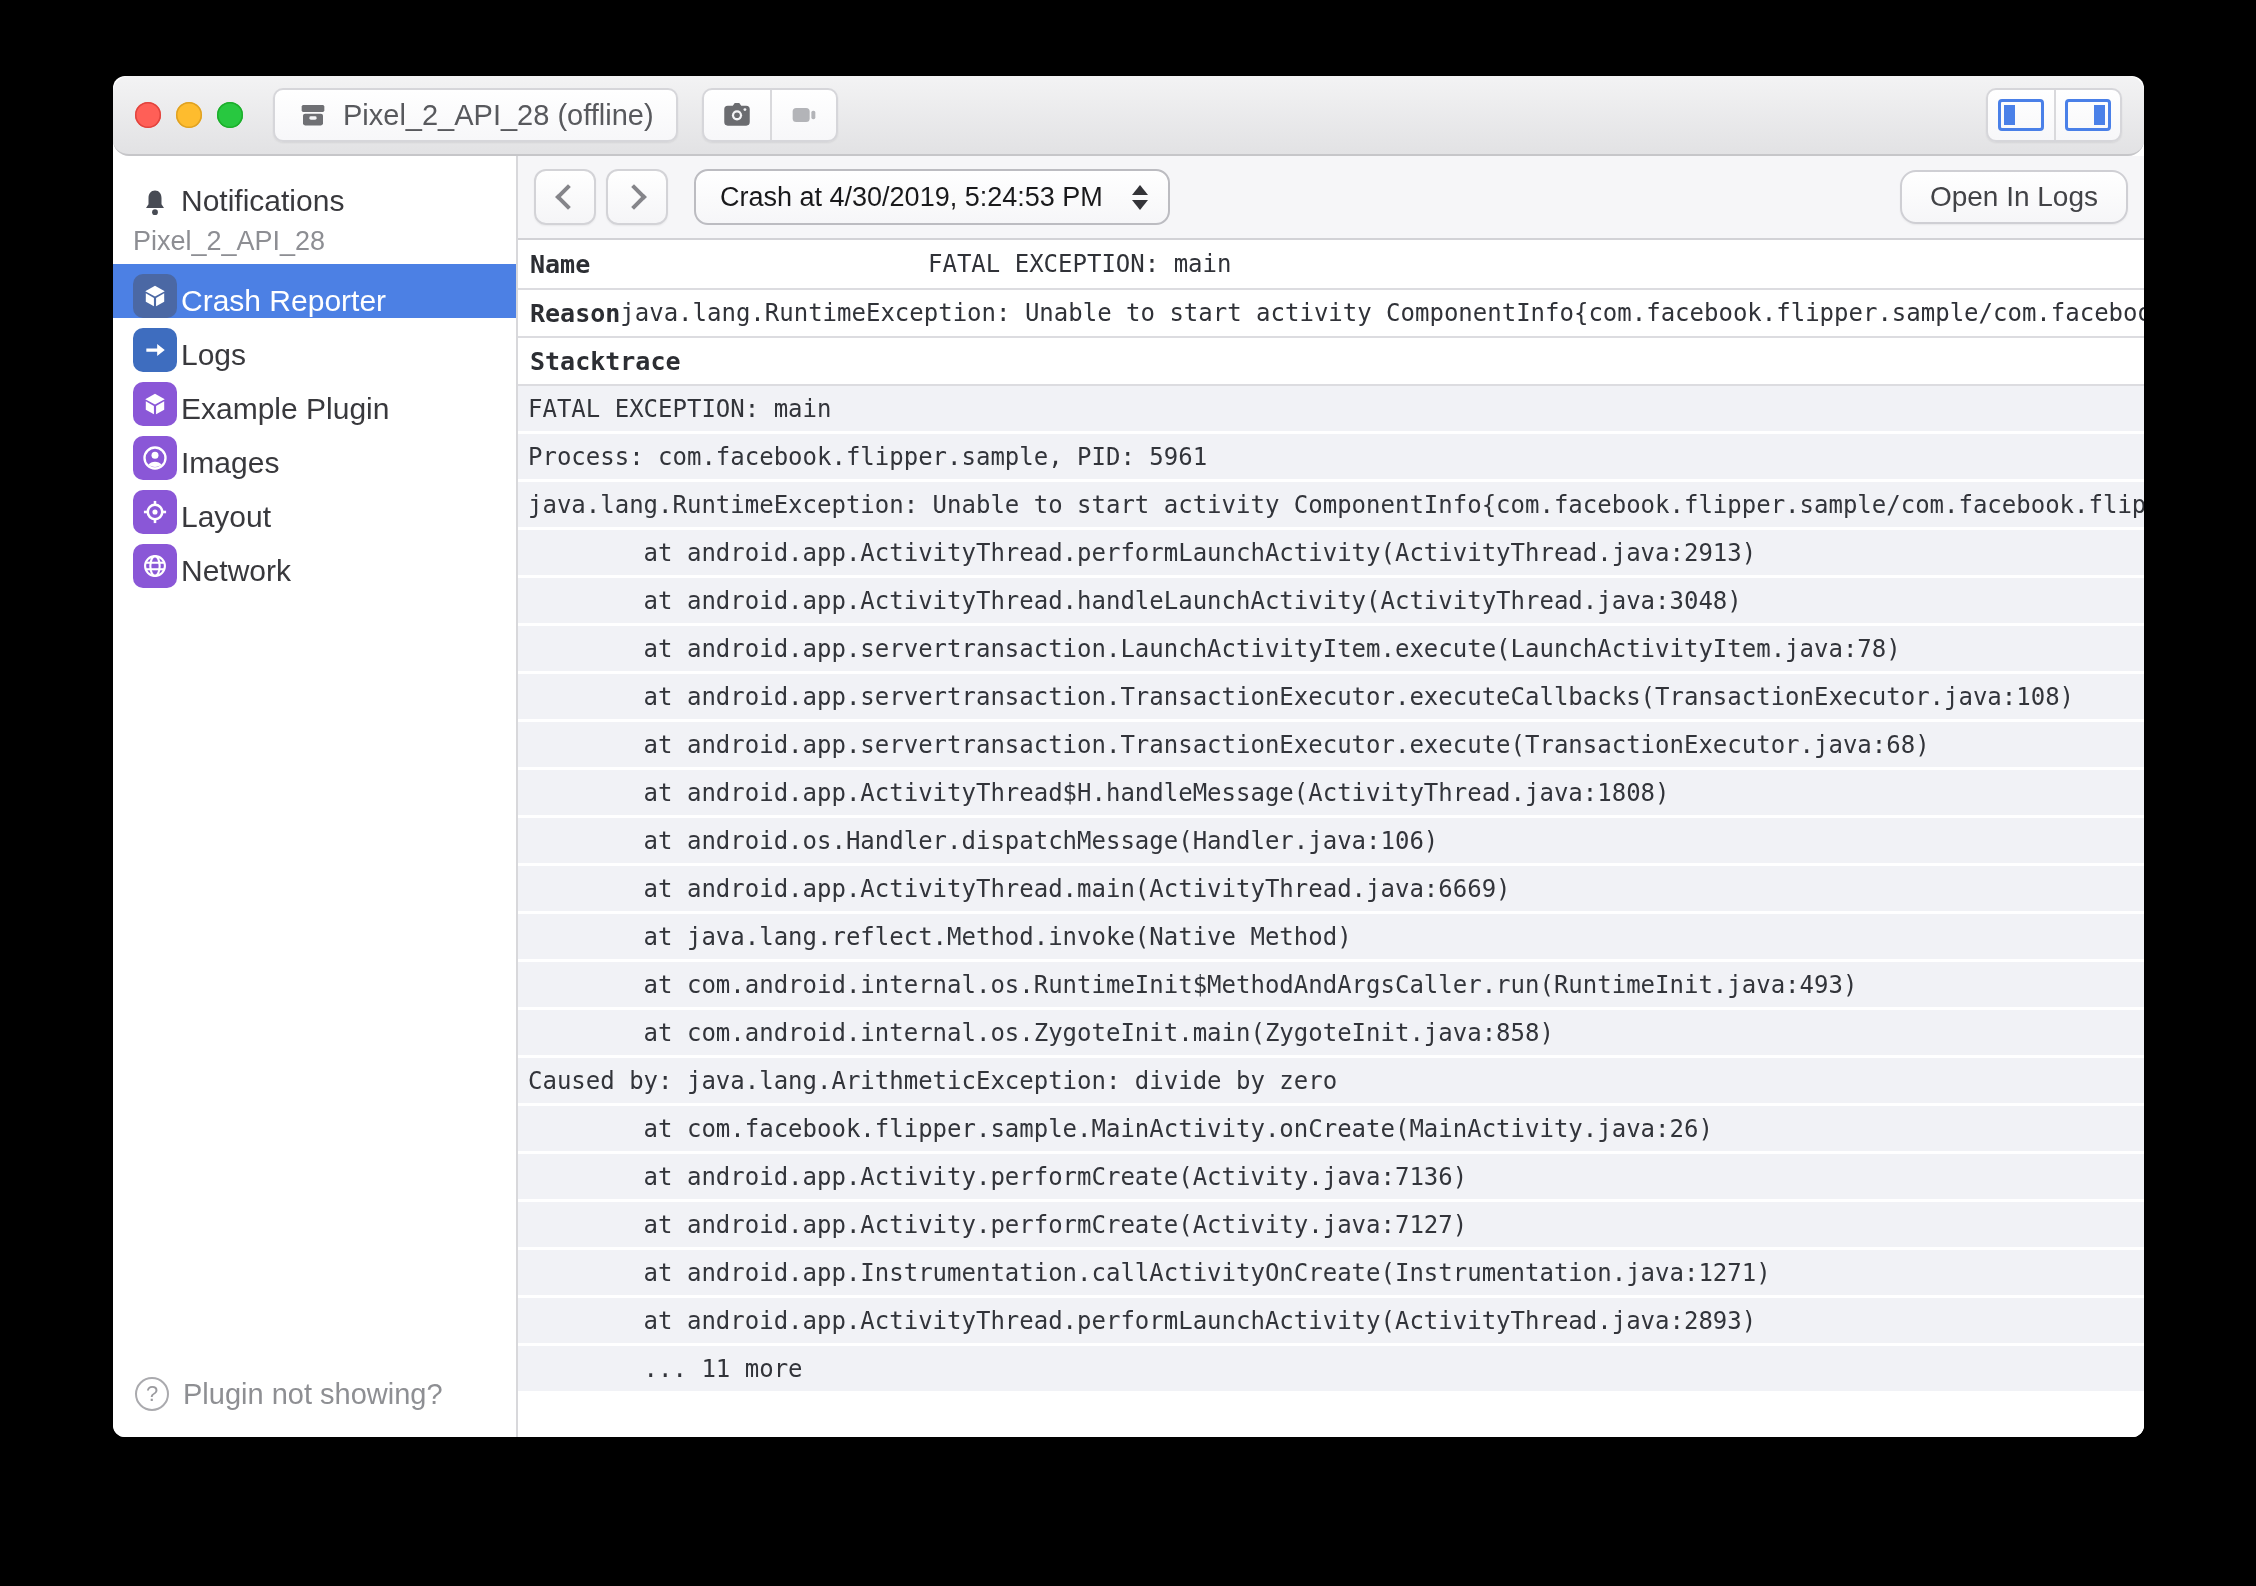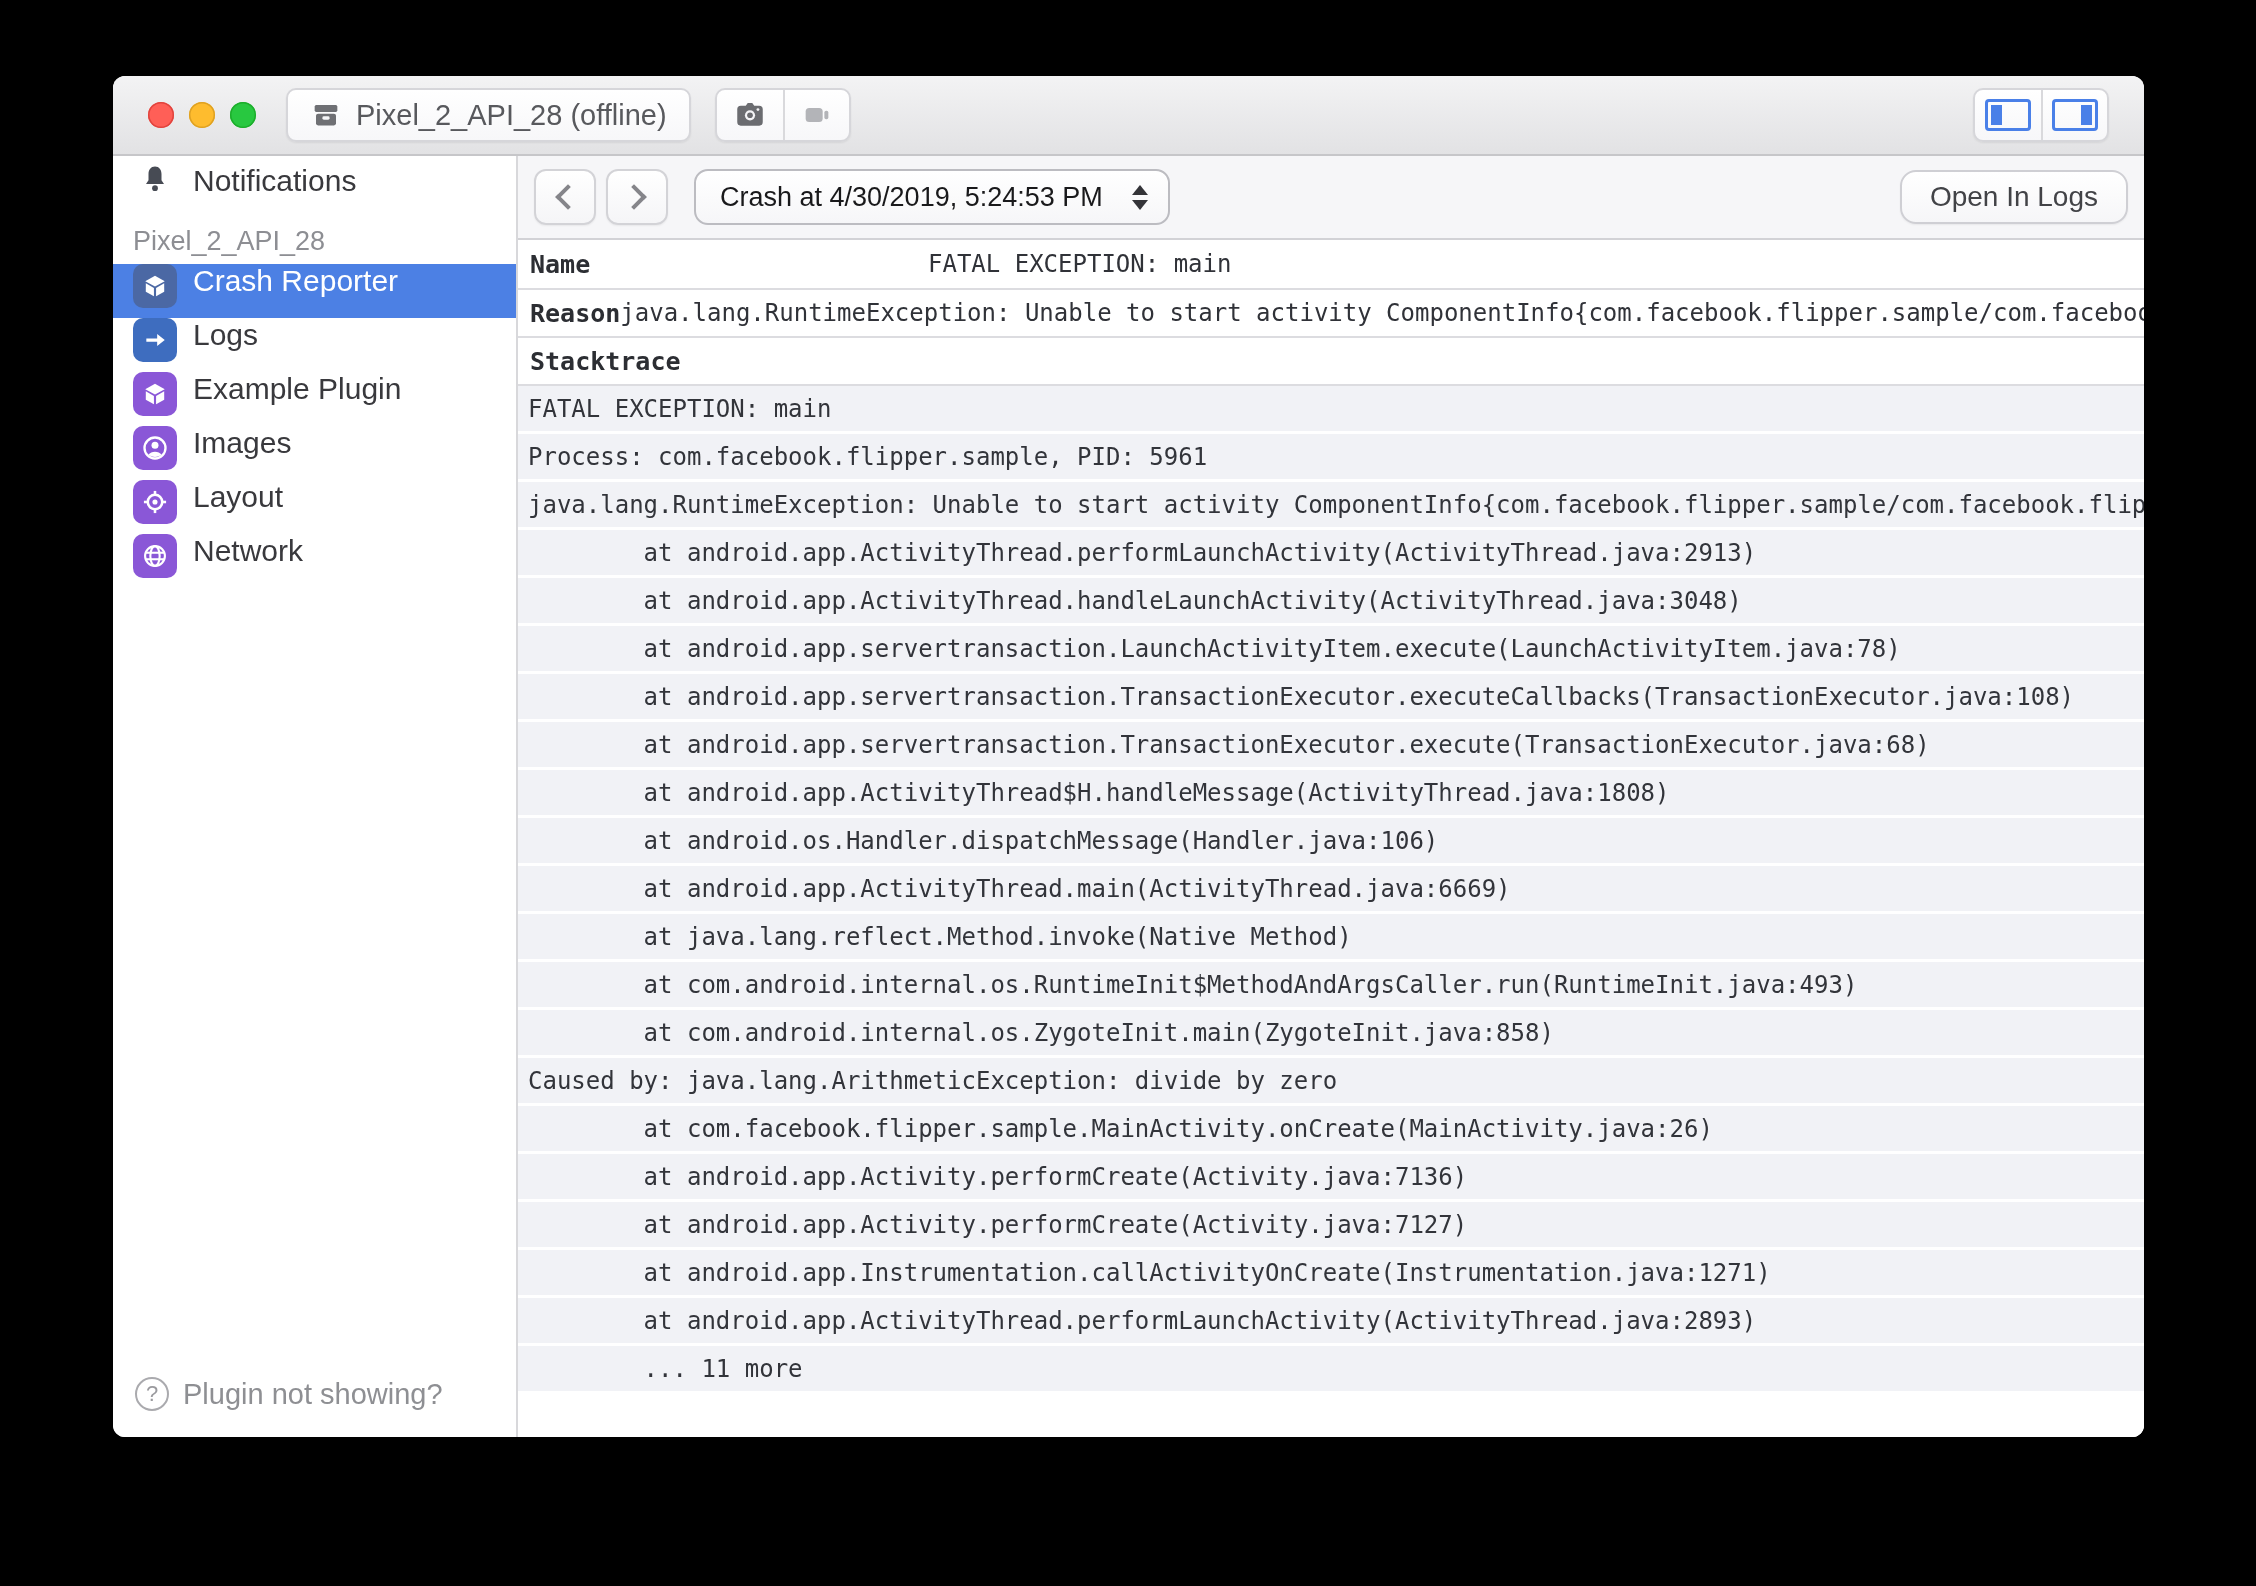--- a/index.html
+++ b/index.html
@@ -9,21 +9,21 @@
     position: absolute; left: 113px; top: 76px; width: 2031px; height: 1361px;
     background: #fff; border-radius: 12px; overflow: hidden;
     box-shadow: 0 30px 90px rgba(0,0,0,0.55);
     display: flex; flex-direction: column;
   }
 
   
   .titlebar {
     height: 80px; flex: none; display: flex; align-items: center;
     background: linear-gradient(#f3f3f4, #e2e2e4);
-    border-bottom: 2px solid #c6c6c9; padding: 0 35px;
+    border-bottom: 2px solid #c6c6c9; padding: 0 22px; border-radius: 16px;
   }
   .traffic { display: flex; gap: 15px; width: 120px; flex: none; }
   .light { width: 26px; height: 26px; border-radius: 50%; }
   .light.red    { background: #ff5f57; box-shadow: inset 0 0 0 1.5px #e0443e; }
   .light.yellow { background: #febc2e; box-shadow: inset 0 0 0 1.5px #dea123; }
   .light.green  { background: #28c840; box-shadow: inset 0 0 0 1.5px #1dad2b; }
 
   .tb-button {
     background: linear-gradient(#ffffff, #f7f7f9);
     border: 2px solid #d6d6da; border-radius: 10px;
@@ -43,21 +43,21 @@
 
   
   .app-body { flex: 1; display: flex; min-height: 0; }
 
   
   .sidebar {
     width: 405px; flex: none; background: #fff; border-right: 2px solid #d8d8db;
     display: flex; flex-direction: column; padding-top: 8px;
   }
   .side-item {
-    height: 54px; display: flex; align-items: flex-start; gap: 16px;
+    height: 54px; display: flex; align-items: flex-end; gap: 4px;
     padding: 0 0 0 20px; font-size: 30px; color: #39393d; cursor: default;
   }
   .side-item.selected { background: #4c80e4; color: #ffffff; }
   .section-header {
     height: 46px; display: flex; align-items: center; padding-left: 20px;
     font-size: 27px; color: #8d8e93;
   }
   .plugin-icon {
     width: 44px; height: 44px; border-radius: 10px; flex: none;
     display: flex; align-items: center; justify-content: center;

